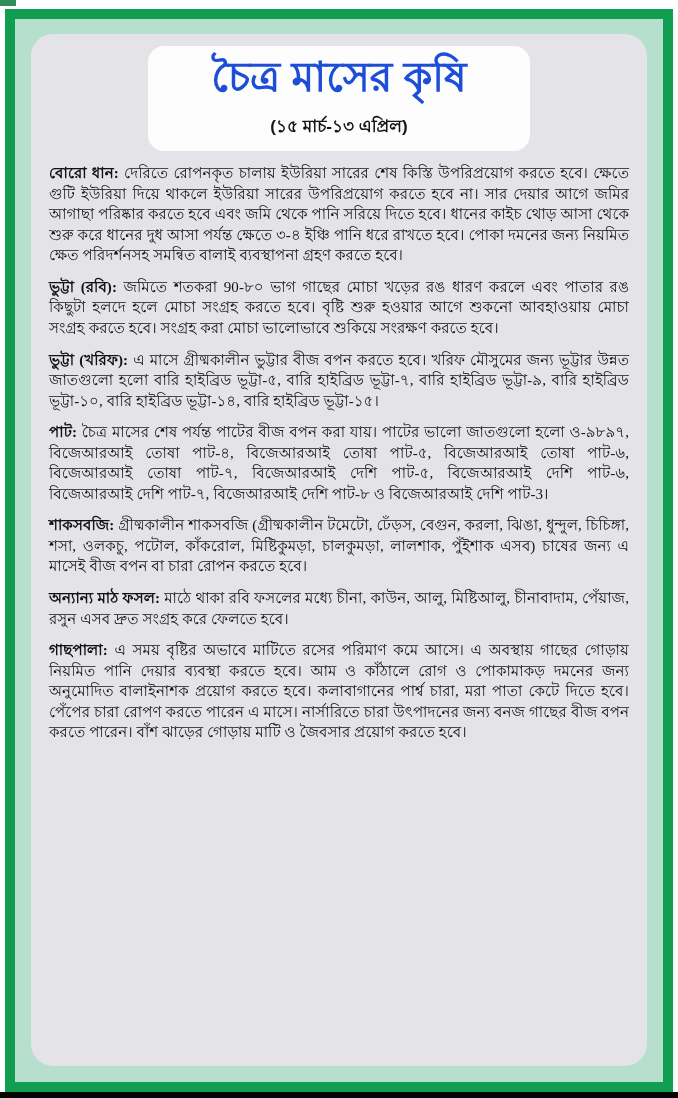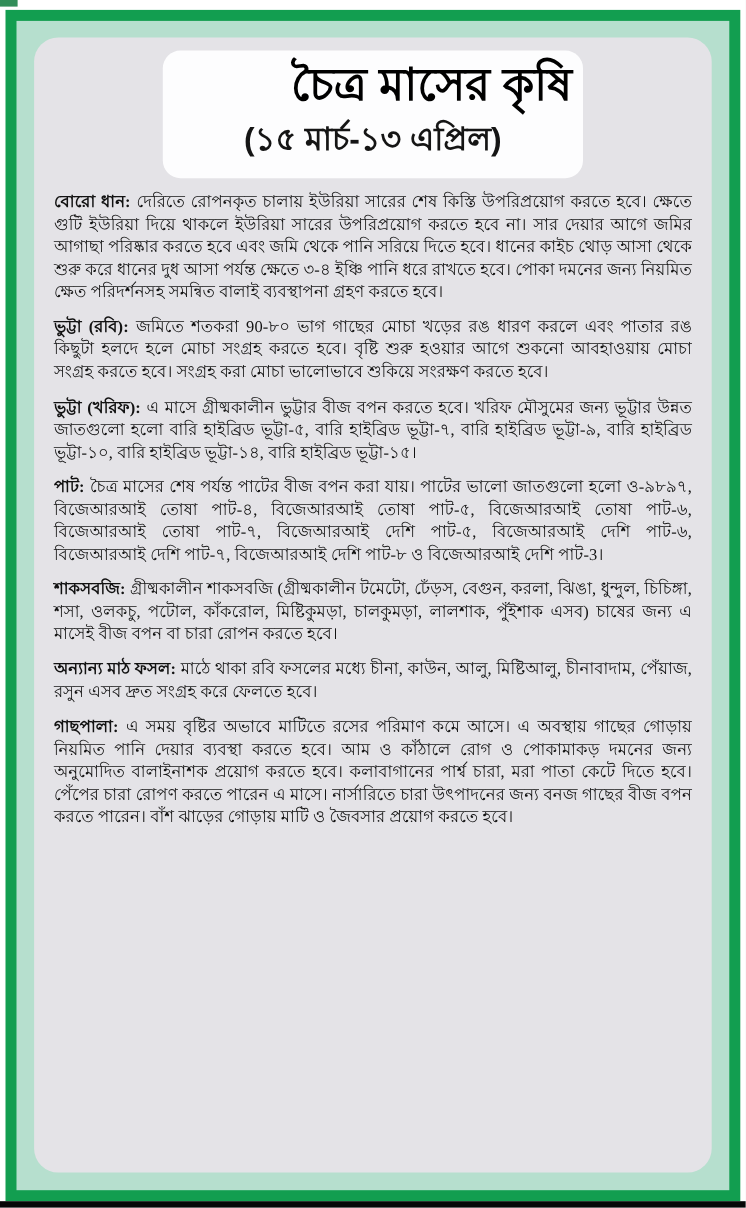--- a/index.html
+++ b/index.html
@@ -39,27 +39,26 @@
     border-radius: 16px;
     width: 382px;
     margin: 2px auto 6px auto;
     text-align: center;
     padding: 8px 10px 10px 10px;
   }
   .title-box h1 {
     font-size: 41px;
     line-height: 1.15;
     font-weight: bold;
-    color: #000000;
-    text-align: right;
+    color: #1d4ed8;
   }
   .title-box .subtitle {
-    font-size: 29px;
+    font-size: 17px;
     font-weight: bold;
-    margin-top: 2px;
+    margin-top: 12px;
     color: #151515;
   }
   .sections { flex: 1 1 auto; padding: 2px 2px 0 2px; }
   .section {
     font-size: 15px;
     line-height: 1.37;
     text-align: justify;
     margin-top: 11px;
     letter-spacing: 0.1px;
     font-family: Liberation Serif, serif;

